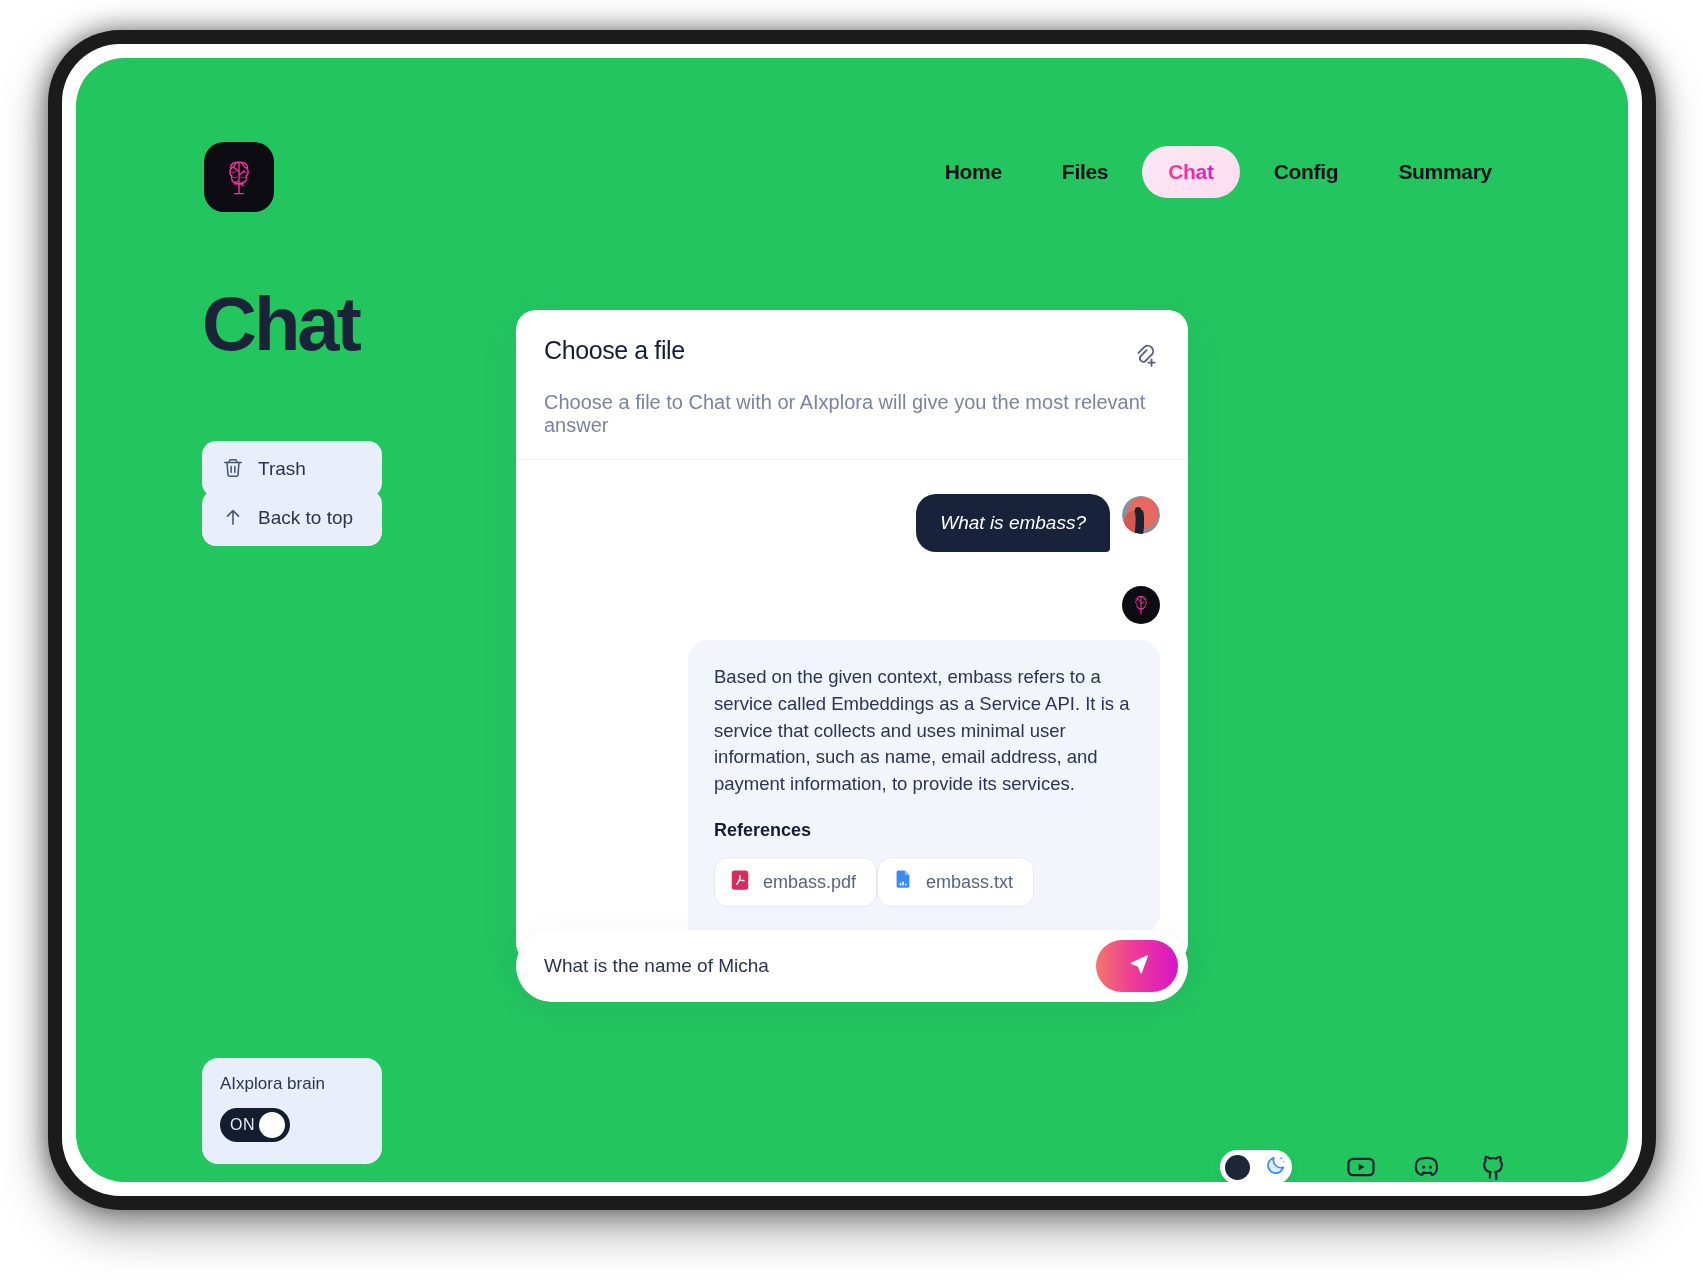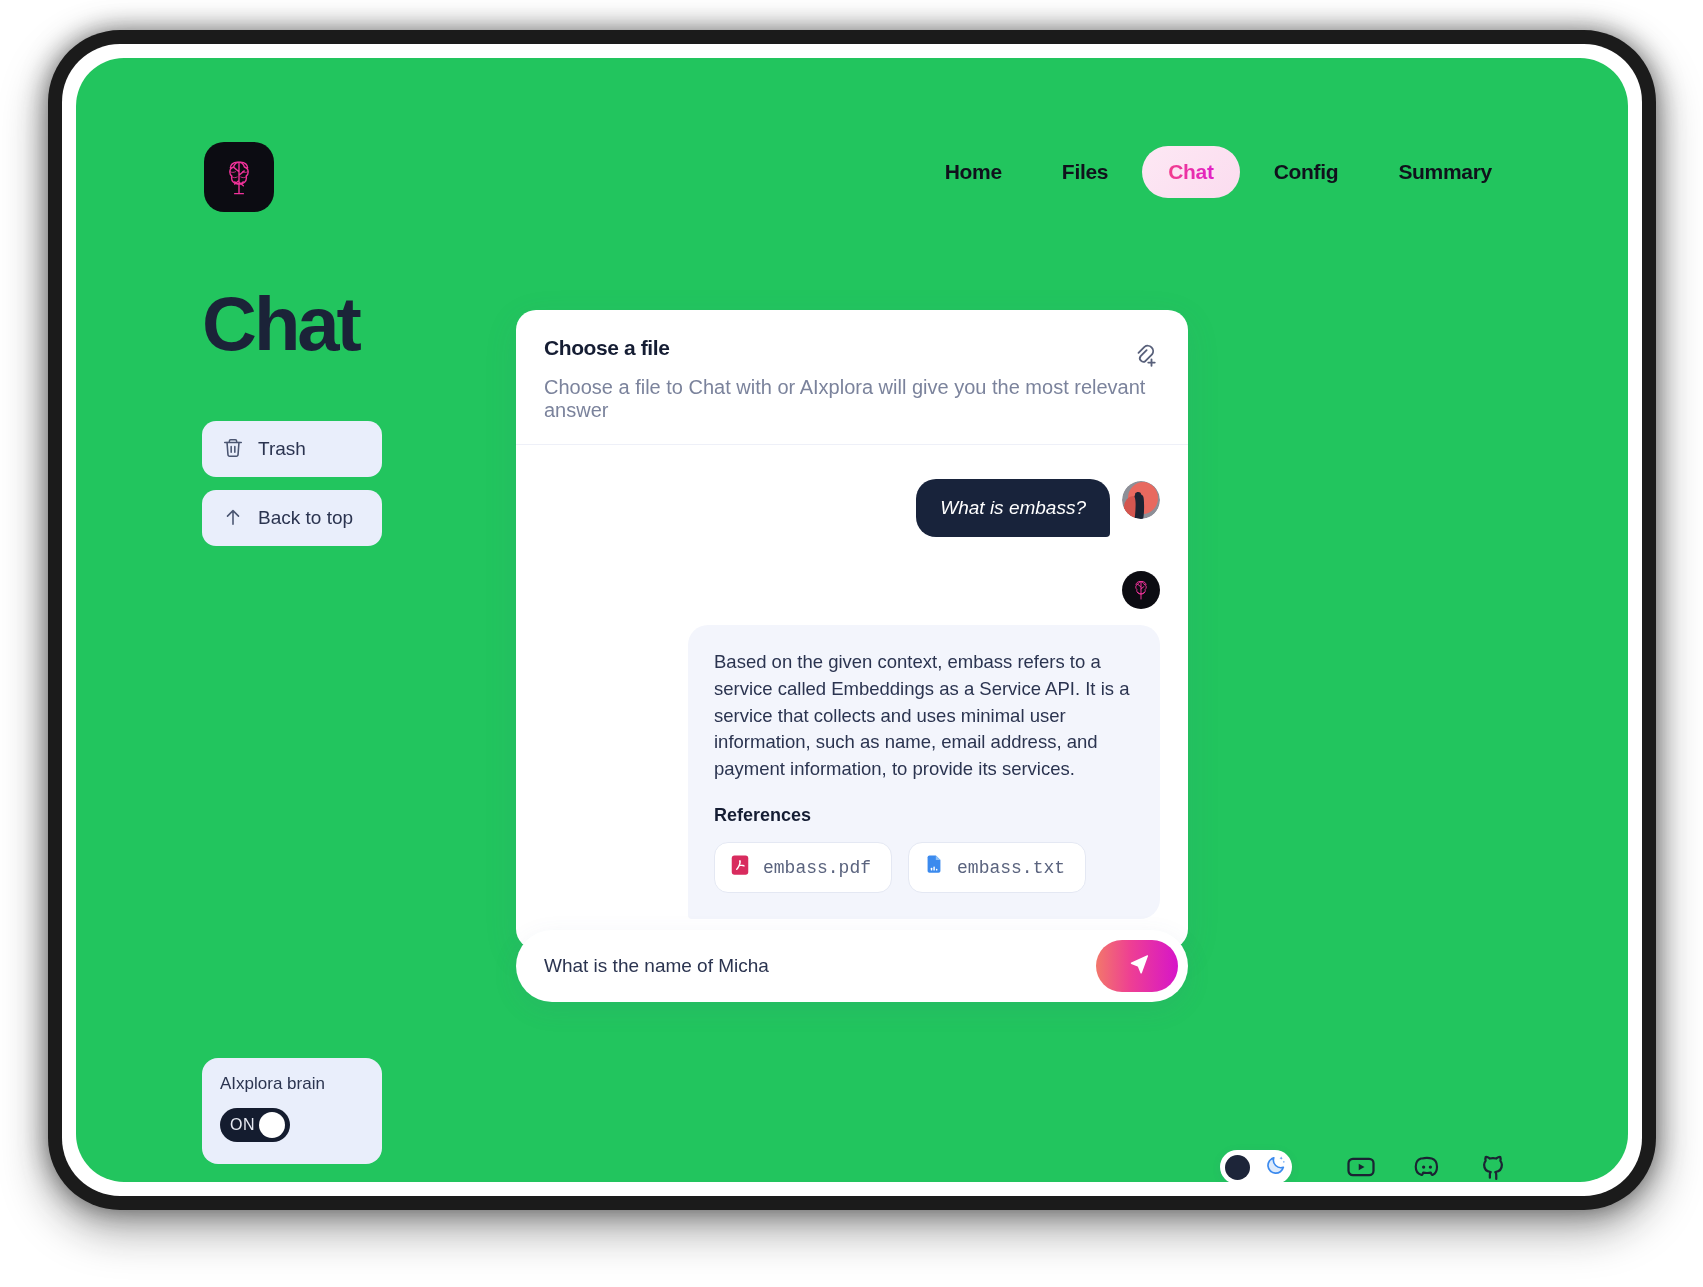--- a/index.html
+++ b/index.html
@@ -112,21 +112,21 @@
     gap: 14px;
     padding-left: 20px;
     cursor: pointer;
     border: none;
     font-family: inherit;
   }
   .side-btn-label {
     font-size: 19px;
     color: #2b3450;
   }
-  #btn-trash { top: 363px; }
+  #btn-trash { top: 383px; }
   #btn-top   { top: 432px; }
 
   .brain-card {
     position: absolute;
     left: 126px;
     top: 1000px;
     width: 180px;
     height: 106px;
     border-radius: 16px;
     background: #e9eefb;
@@ -178,25 +178,25 @@
     background: #ffffff;
     box-shadow: 0 10px 34px rgba(80,95,150,0.10);
     overflow: hidden;
   }
   .chat-card-head {
     padding: 26px 28px 22px 28px;
     border-bottom: 1px solid #eef0f8;
     position: relative;
   }
   .chat-card-title {
-    font-size: 21px;
-    font-weight: bold;
+    font-size: 25px;
+    font-weight: normal;
     color: #151d33;
     letter-spacing: -0.4px;
-    margin-bottom: 16px;
+    margin-bottom: 26px;
   }
   .chat-card-sub {
     font-size: 20px;
     color: #7b839c;
   }
   .attach-btn {
     position: absolute;
     right: 26px;
     top: 28px;
     width: 34px; height: 34px;
@@ -256,21 +256,21 @@
     color: #2b3450;
     margin-bottom: 22px;
     max-width: 420px;
   }
   .refs-title {
     font-size: 18px;
     font-weight: bold;
     color: #151d33;
     margin-bottom: 16px;
   }
-  .refs-row { display: flex; gap: 16px; font-family: Liberation Mono, monospace; }
+  .refs-row { display: flex; gap: 0; }
   .ref-chip {
     display: flex;
     align-items: center;
     gap: 12px;
     background: #ffffff;
     border: 1px solid #e4e8f3;
     border-radius: 14px;
     padding: 11px 20px 11px 14px;
     cursor: pointer;
   }

